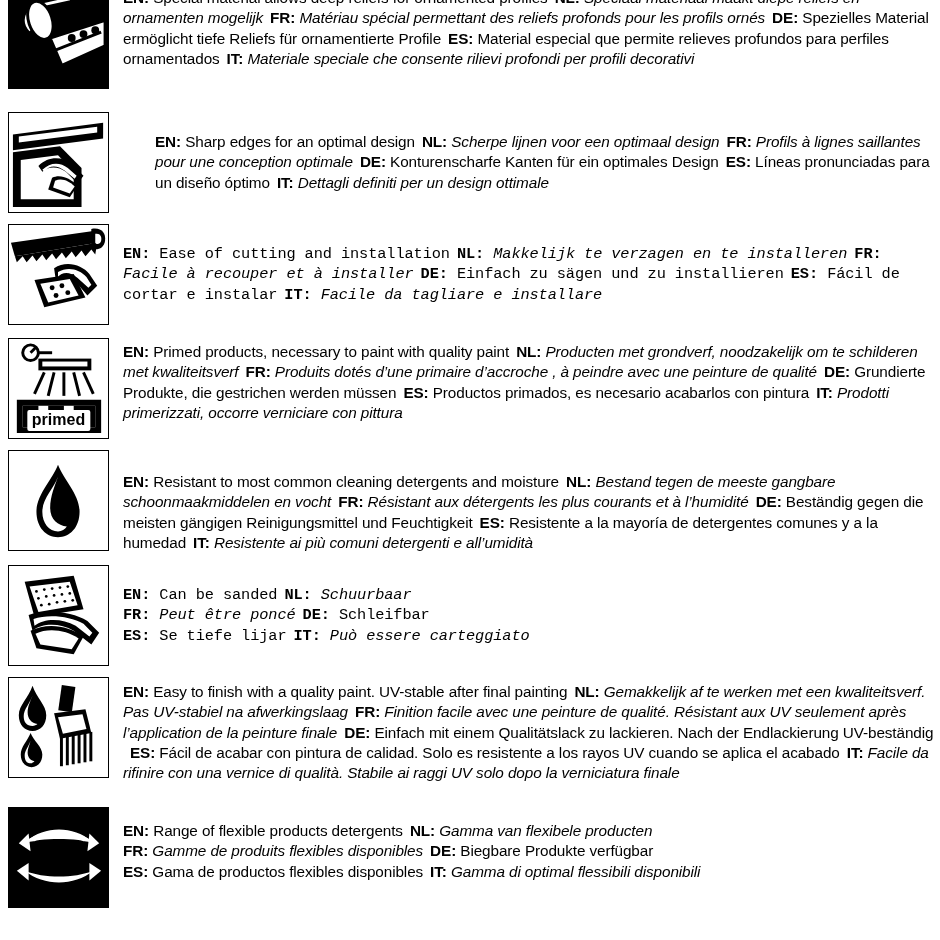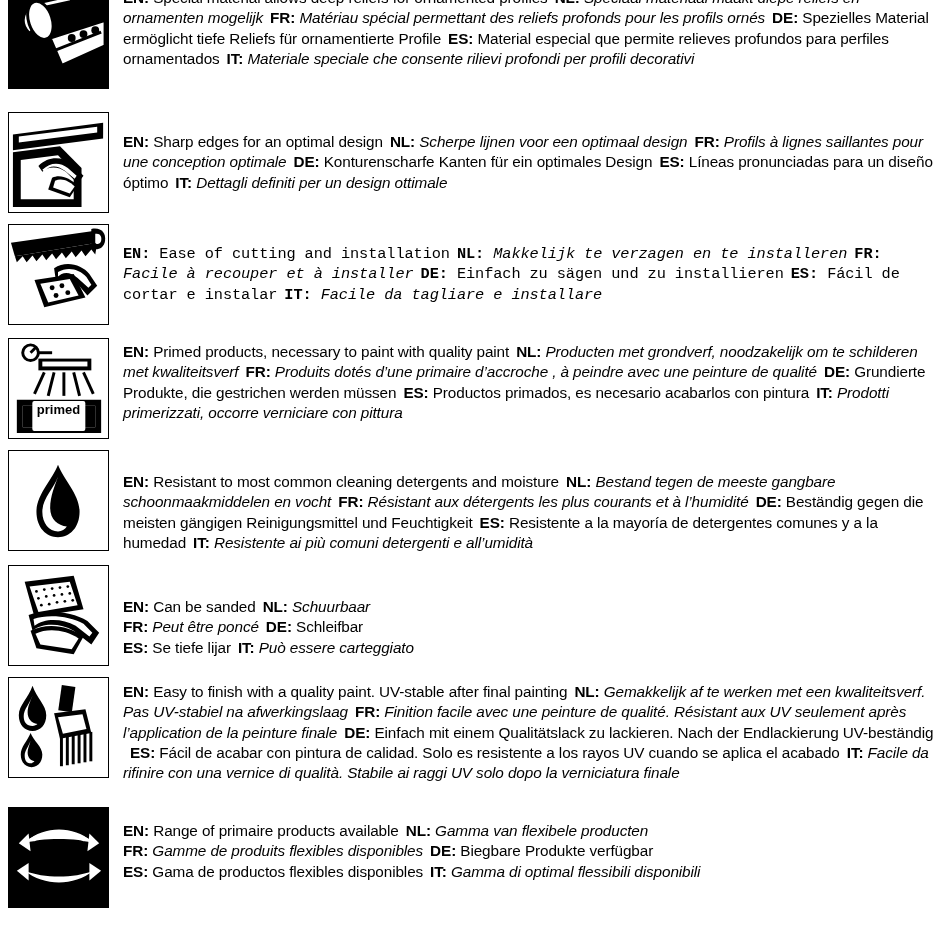--- a/index.html
+++ b/index.html
@@ -68,57 +68,57 @@
   .sp {
     display: inline-block;
     width: 7px;
   }
 
   
   #row0 { height: 112px; }
   #row0 .icon-box { margin-top: -12px; }
   #row0 .text { margin-top: -14px; }
 
-  #row1 { height: 112px; }
+  #row1 { height: 112px; gap: 32px; }
   #row1 .text { margin-top: 18px; }
 
   #row2 { height: 114px; font-family: Liberation Mono, monospace; }
   #row2 .text { margin-top: 18px; }
 
   #row3 { height: 112px; }
   #row3 .text { margin-top: 2px; }
 
   #row4 { height: 115px; }
   #row4 .text { margin-top: 20px; }
 
   #row5 { height: 112px; }
-  #row5 .text { margin-top: 30px; }
+  #row5 .text { margin-top: 18px; font-family: Liberation Mono, monospace; }
 
   #row6 { height: 130px; }
   #row6 .text { margin-top: 3px; }
 
   #row7 { height: 106px; }
   #row7 .text { margin-top: 12px; }
 
   
   .wh { fill: #ffffff; }
   .bk { fill: #000000; }
   .no { fill: none; }
   .stw { stroke: #ffffff; stroke-width: 3; fill: none; }
   .stb { stroke: #000000; stroke-width: 3; fill: none; }
   .primed-label {
     position: absolute;
     bottom: 7px;
     left: 50%;
     transform: translateX(-50%);
     background: #ffffff;
     color: #000000;
-    font-size: 13px;
+    font-size: 16px;
     font-weight: bold;
-    padding: 1px 5px 14px 5px;
+    padding: 1px 5px 2px 5px;
     border-radius: 2px;
     letter-spacing: 0px;
   }
 </style>
 </head>
 <body>
 
 <div class="page">
 
   <div class="row" id="row0">
@@ -328,19 +328,19 @@
           <path class="wh" d="M82 26 L92 36 L80 44 Z"></path>
           <path class="wh" d="M14 36 C34 20 68 20 88 36 C68 30 34 30 14 36 Z"></path>
 
           <path class="wh" d="M16 64 C36 80 66 80 86 64 C66 72 36 72 16 64 Z"></path>
           <path class="wh" d="M20 56 L8 64 L20 74 Z"></path>
           <path class="wh" d="M82 56 L94 64 L82 74 Z"></path>
         </g>
       </svg>
     </div>
     <div class="text">
-      <span class="seg"><span class="lang">EN:</span> <span class="en">Range of primaire products available</span></span><span class="sp"></span><span class="seg"><span class="lang">NL:</span> <span class="nl">Gamma van flexibele producten</span></span><br>
+      <span class="seg"><span class="lang">EN:</span> <span class="en">Range of flexible products detergents</span></span><span class="sp"></span><span class="seg"><span class="lang">NL:</span> <span class="nl">Gamma van flexibele producten</span></span><br>
       <span class="seg"><span class="lang">FR:</span> <span class="fr">Gamme de produits flexibles disponibles</span></span><span class="sp"></span><span class="seg"><span class="lang">DE:</span> <span class="de">Biegbare Produkte verfügbar</span></span><br>
       <span class="seg"><span class="lang">ES:</span> <span class="es">Gama de productos flexibles disponibles</span></span><span class="sp"></span><span class="seg"><span class="lang">IT:</span> <span class="it">Gamma di optimal flessibili disponibili</span></span>
     </div>
   </div>
 
 </div>
 
 </body></html>

